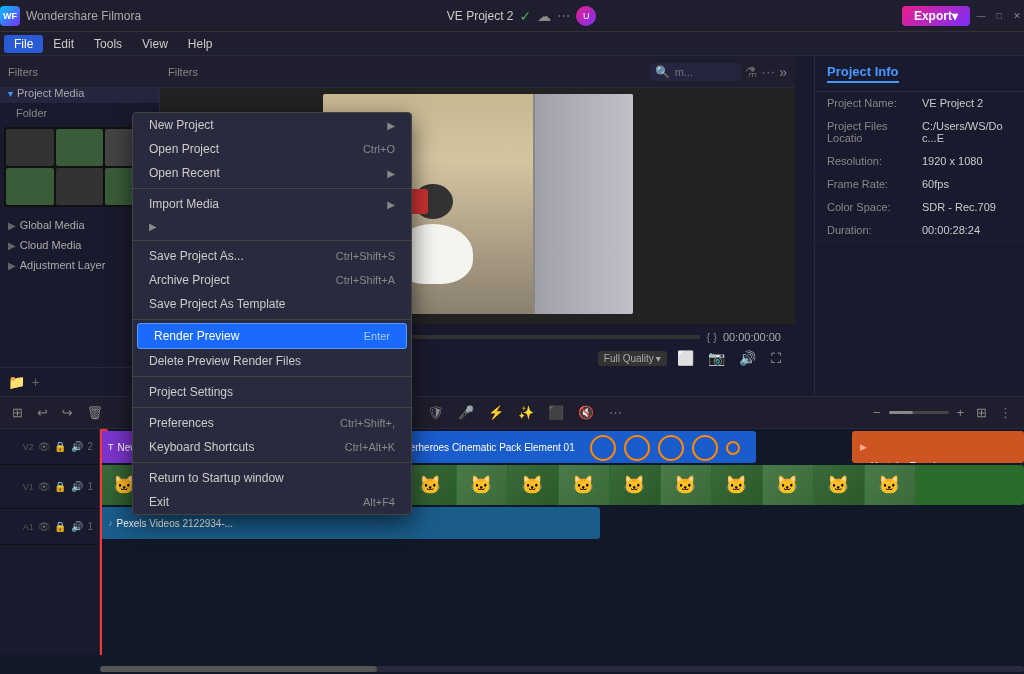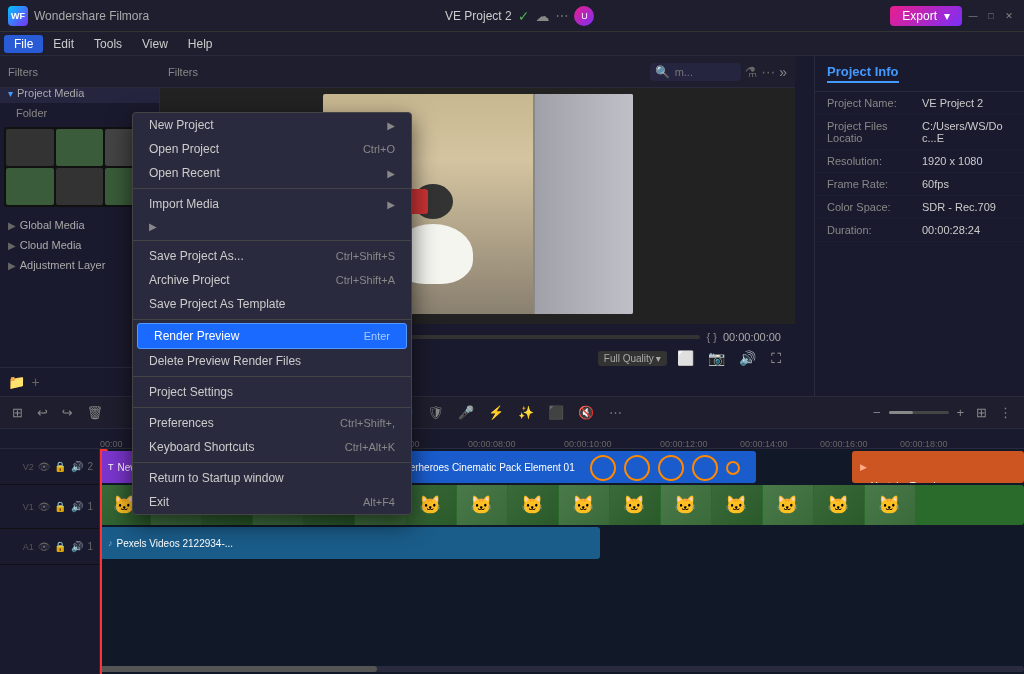--- a/index.html
+++ b/index.html
@@ -1,29 +1,29 @@
 <!DOCTYPE html>
 <html><head>
   <meta charset="utf-8">
   <style>
     * { margin: 0; padding: 0; box-sizing: border-box; }
     body { width: 1024px; height: 674px; background: #1a1a2e; font-family: 'Segoe UI', Arial, sans-serif; font-size: 12px; color: #ccc; overflow: hidden; position: relative; }
 
     
     .title-bar {
       height: 32px; background: #1e1e2e; display: flex; align-items: center; justify-content: space-between;
-      padding: 0 8px; border-bottom: 1px solid #333;
+      padding: 0 0; border-bottom: 1px solid #333;
     }
     .title-bar-left { display: flex; align-items: center; gap: 6px; }
     .title-bar-logo { width: 20px; height: 20px; background: linear-gradient(135deg, #00c4ff, #7b2ff7); border-radius: 4px; display: flex; align-items: center; justify-content: center; font-size: 9px; color: white; font-weight: bold; }
     .title-bar-name { color: #aaa; font-size: 12px; text-align: center; }
     .title-bar-center { color: #ccc; font-size: 12px; display: flex; align-items: center; gap: 6px; }
     .title-bar-right { display: flex; align-items: center; gap: 4px; }
     .win-btn { width: 14px; height: 14px; border-radius: 50%; display: flex; align-items: center; justify-content: center; font-size: 9px; color: #888; cursor: pointer; border: none; background: transparent; }
-    .export-btn { background: linear-gradient(135deg, #e91e8c, #7b2ff7); color: white; border: none; border-radius: 4px; padding: 3px 12px; font-size: 12px; cursor: pointer; display: flex; align-items: center; gap: 7px; }
+    .export-btn { background: linear-gradient(135deg, #e91e8c, #7b2ff7); color: white; border: none; border-radius: 4px; padding: 3px 12px; font-size: 12px; cursor: pointer; display: flex; align-items: center; gap: 0; font-weight: bold; }
 
     
     .menu-bar {
       height: 24px; background: #1e1e2e; display: flex; align-items: center;
       padding: 0 4px; border-bottom: 1px solid #2a2a3e;
     }
     .menu-item { padding: 2px 10px; color: #ccc; cursor: pointer; font-size: 12px; border-radius: 3px; }
     .menu-item:hover, .menu-item.active { background: #3a3a5e; }
     .menu-item.active { background: #2a5bd7; color: white; }
 
@@ -290,34 +290,20 @@
         <button class="tl-btn">−</button>
         <div class="zoom-slider">
           <div class="zoom-fill"></div>
         </div>
         <button class="tl-btn">+</button>
         <button class="tl-btn">⊞</button>
         <button class="tl-btn">⋮</button>
       </div>
     </div>
 
-    <div class="timeline-ruler">
-      <div style="position:absolute;left:100px;right:0;display:flex;height:20px;align-items:flex-end;">
-        <div style="position:absolute;left:0px;font-size:9px;color:#666;">00:00</div>
-        <div style="position:absolute;left:80px;font-size:9px;color:#666;">00:00:02:00</div>
-        <div style="position:absolute;left:176px;font-size:9px;color:#666;">00:00:04:00</div>
-        <div style="position:absolute;left:272px;font-size:9px;color:#666;">00:00:06:00</div>
-        <div style="position:absolute;left:368px;font-size:9px;color:#666;">00:00:08:00</div>
-        <div style="position:absolute;left:464px;font-size:9px;color:#666;">00:00:10:00</div>
-        <div style="position:absolute;left:560px;font-size:9px;color:#666;">00:00:12:00</div>
-        <div style="position:absolute;left:640px;font-size:9px;color:#666;">00:00:14:00</div>
-        <div style="position:absolute;left:720px;font-size:9px;color:#666;">00:00:16:00</div>
-        <div style="position:absolute;left:800px;font-size:9px;color:#666;">00:00:18:00</div>
-      </div>
-    </div>
 
     <div class="timeline-tracks">
 
       <div class="track-headers">
         <div class="track-header h-video2">
           <span class="track-label">V2</span>
           <span class="track-icon">👁</span>
           <span class="track-icon">🔒</span>
           <span class="track-icon">🔊</span>
           <span style="font-size:10px;color:#666;">2</span>

